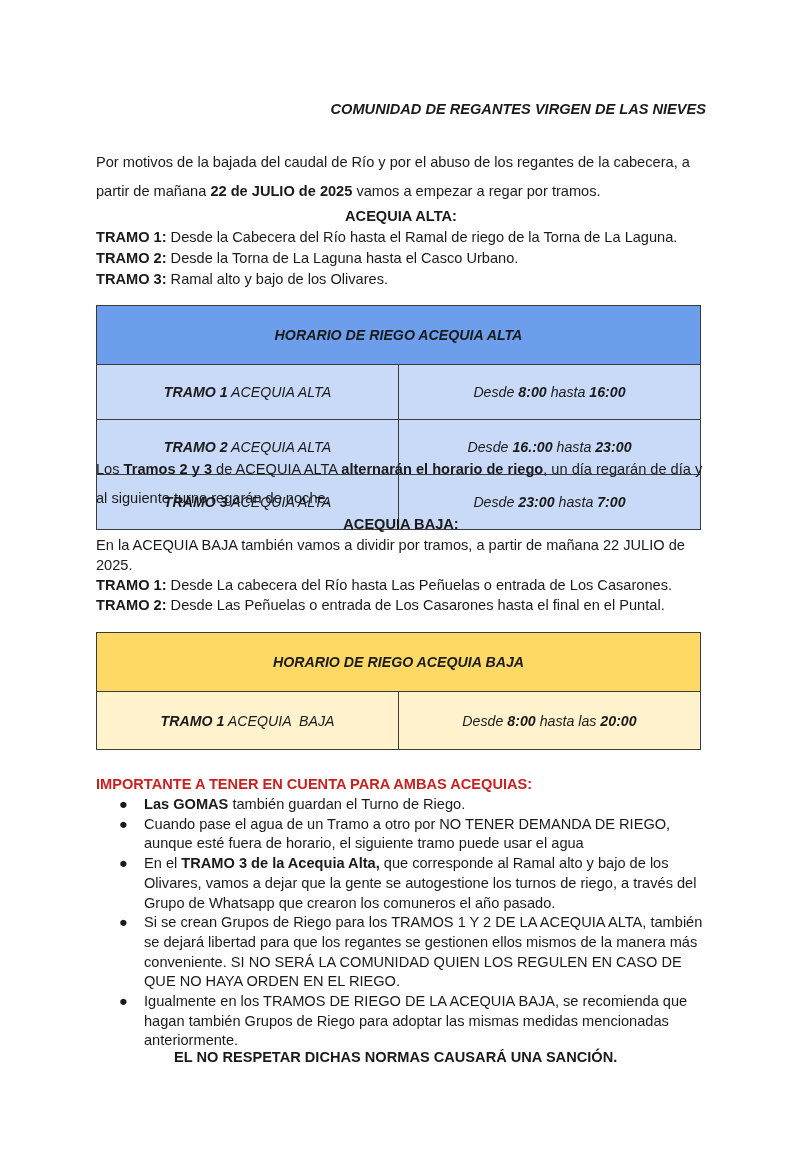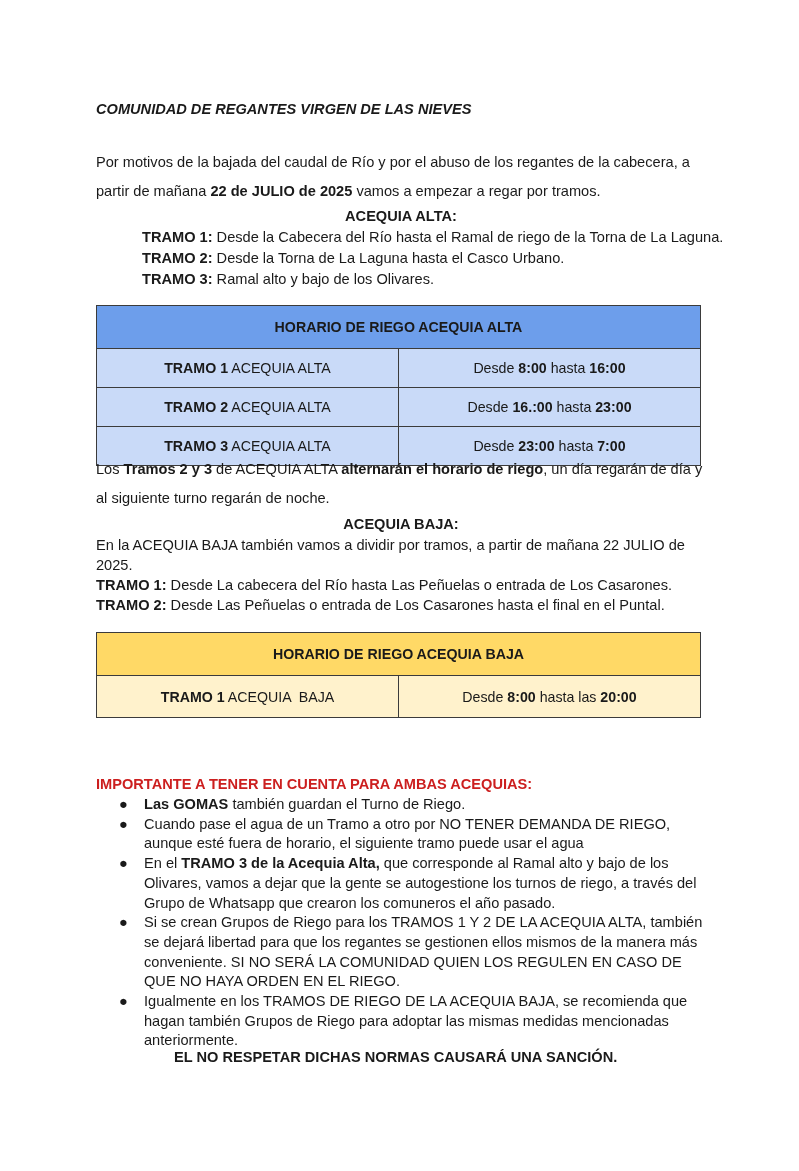--- a/index.html
+++ b/index.html
@@ -1,25 +1,25 @@
 <!DOCTYPE html>
 <html><head>
 <meta charset="utf-8">
 <style>
   html, body { margin: 0; padding: 0; background: #ffffff; }
   body { width: 799px; height: 1171px; position: relative; overflow: hidden;
          font-family: "Liberation Sans", sans-serif; color: #1a1a1a; font-size: 14.6px; }
   .page { position: absolute; left: 96px; top: 0; width: 610px; }
-  .title { position: absolute; left: 0; top: 101px; width: 610px; text-align: left;
+  .title { position: absolute; left: 0; top: 101px; width: 610px; text-align: right;
            font-weight: bold; font-style: italic; font-size: 14.6px; }
   .p { position: absolute; left: 0; width: 610px; line-height: 29px; }
   .h { position: absolute; left: 0; width: 610px; text-align: center; font-weight: bold; font-size: 14.6px; }
   b { font-weight: bold; }
   table.sched { position: absolute; left: 0; width: 605px; border-collapse: collapse; font-size: 14.2px; }
-  table.sched td { border: 1px solid #3b3b3b; text-align: center; padding: 4px; }
+  table.sched td { border: 1px solid #3b3b3b; text-align: center; padding: 12px; font-style: italic; }
   table.alta td.head { background: #6d9eeb; font-weight: bold; height: 34px; }
   table.alta td.cell { background: #c9daf8; height: 30px; }
   table.baja td.head { background: #ffd966; font-weight: bold; height: 34px; margin-top: 29px; }
   table.baja td.cell { background: #fff2cc; height: 33px; }
   .imp { position: absolute; left: 0; top: 776px; width: 610px; color: #cc1f1f; font-weight: bold; font-size: 14.6px; }
   ul.bullets { position: absolute; left: 0; top: 795px; width: 610px; margin: 0; padding: 0 0 0 48px;
                list-style: none; line-height: 19.7px; box-sizing: border-box; }
   ul.bullets li { position: relative; margin: 0; }
   ul.bullets li .dot { position: absolute; left: -25px; top: 0; }
   .final { position: absolute; left: 78px; top: 1049px; font-weight: bold; font-size: 14.6px; }
@@ -28,21 +28,21 @@
 <body>
 
 <div class="page">
 
   <div class="title">COMUNIDAD DE REGANTES VIRGEN DE LAS NIEVES</div>
 
   <div class="p" style="top:148px;"><span>Por motivos de la bajada del caudal de Río y por el abuso de los regantes de la cabecera, a partir de mañana </span><b>22 de JULIO de 2025</b><span> vamos a empezar a regar por tramos.</span></div>
 
   <div class="h" style="top:208px;text-align:center;">ACEQUIA ALTA:</div>
 
-  <div class="p" style="top:227px; line-height:21px;margin-left:46px;">
+  <div class="p" style="top:227px; line-height:21px;">
     <div><b>TRAMO 1:</b><span> Desde la Cabecera del Río hasta el Ramal de riego de la Torna de La Laguna.</span></div>
     <div><b>TRAMO 2:</b><span> Desde la Torna de La Laguna hasta el Casco Urbano.</span></div>
     <div><b>TRAMO 3:</b><span> Ramal alto y bajo de los Olivares.</span></div>
   </div>
 
   <table class="sched alta" style="top:305px;">
     <tbody>
         <tr>
       <td class="head" colspan="2">HORARIO DE RIEGO ACEQUIA ALTA</td>
     </tr>

